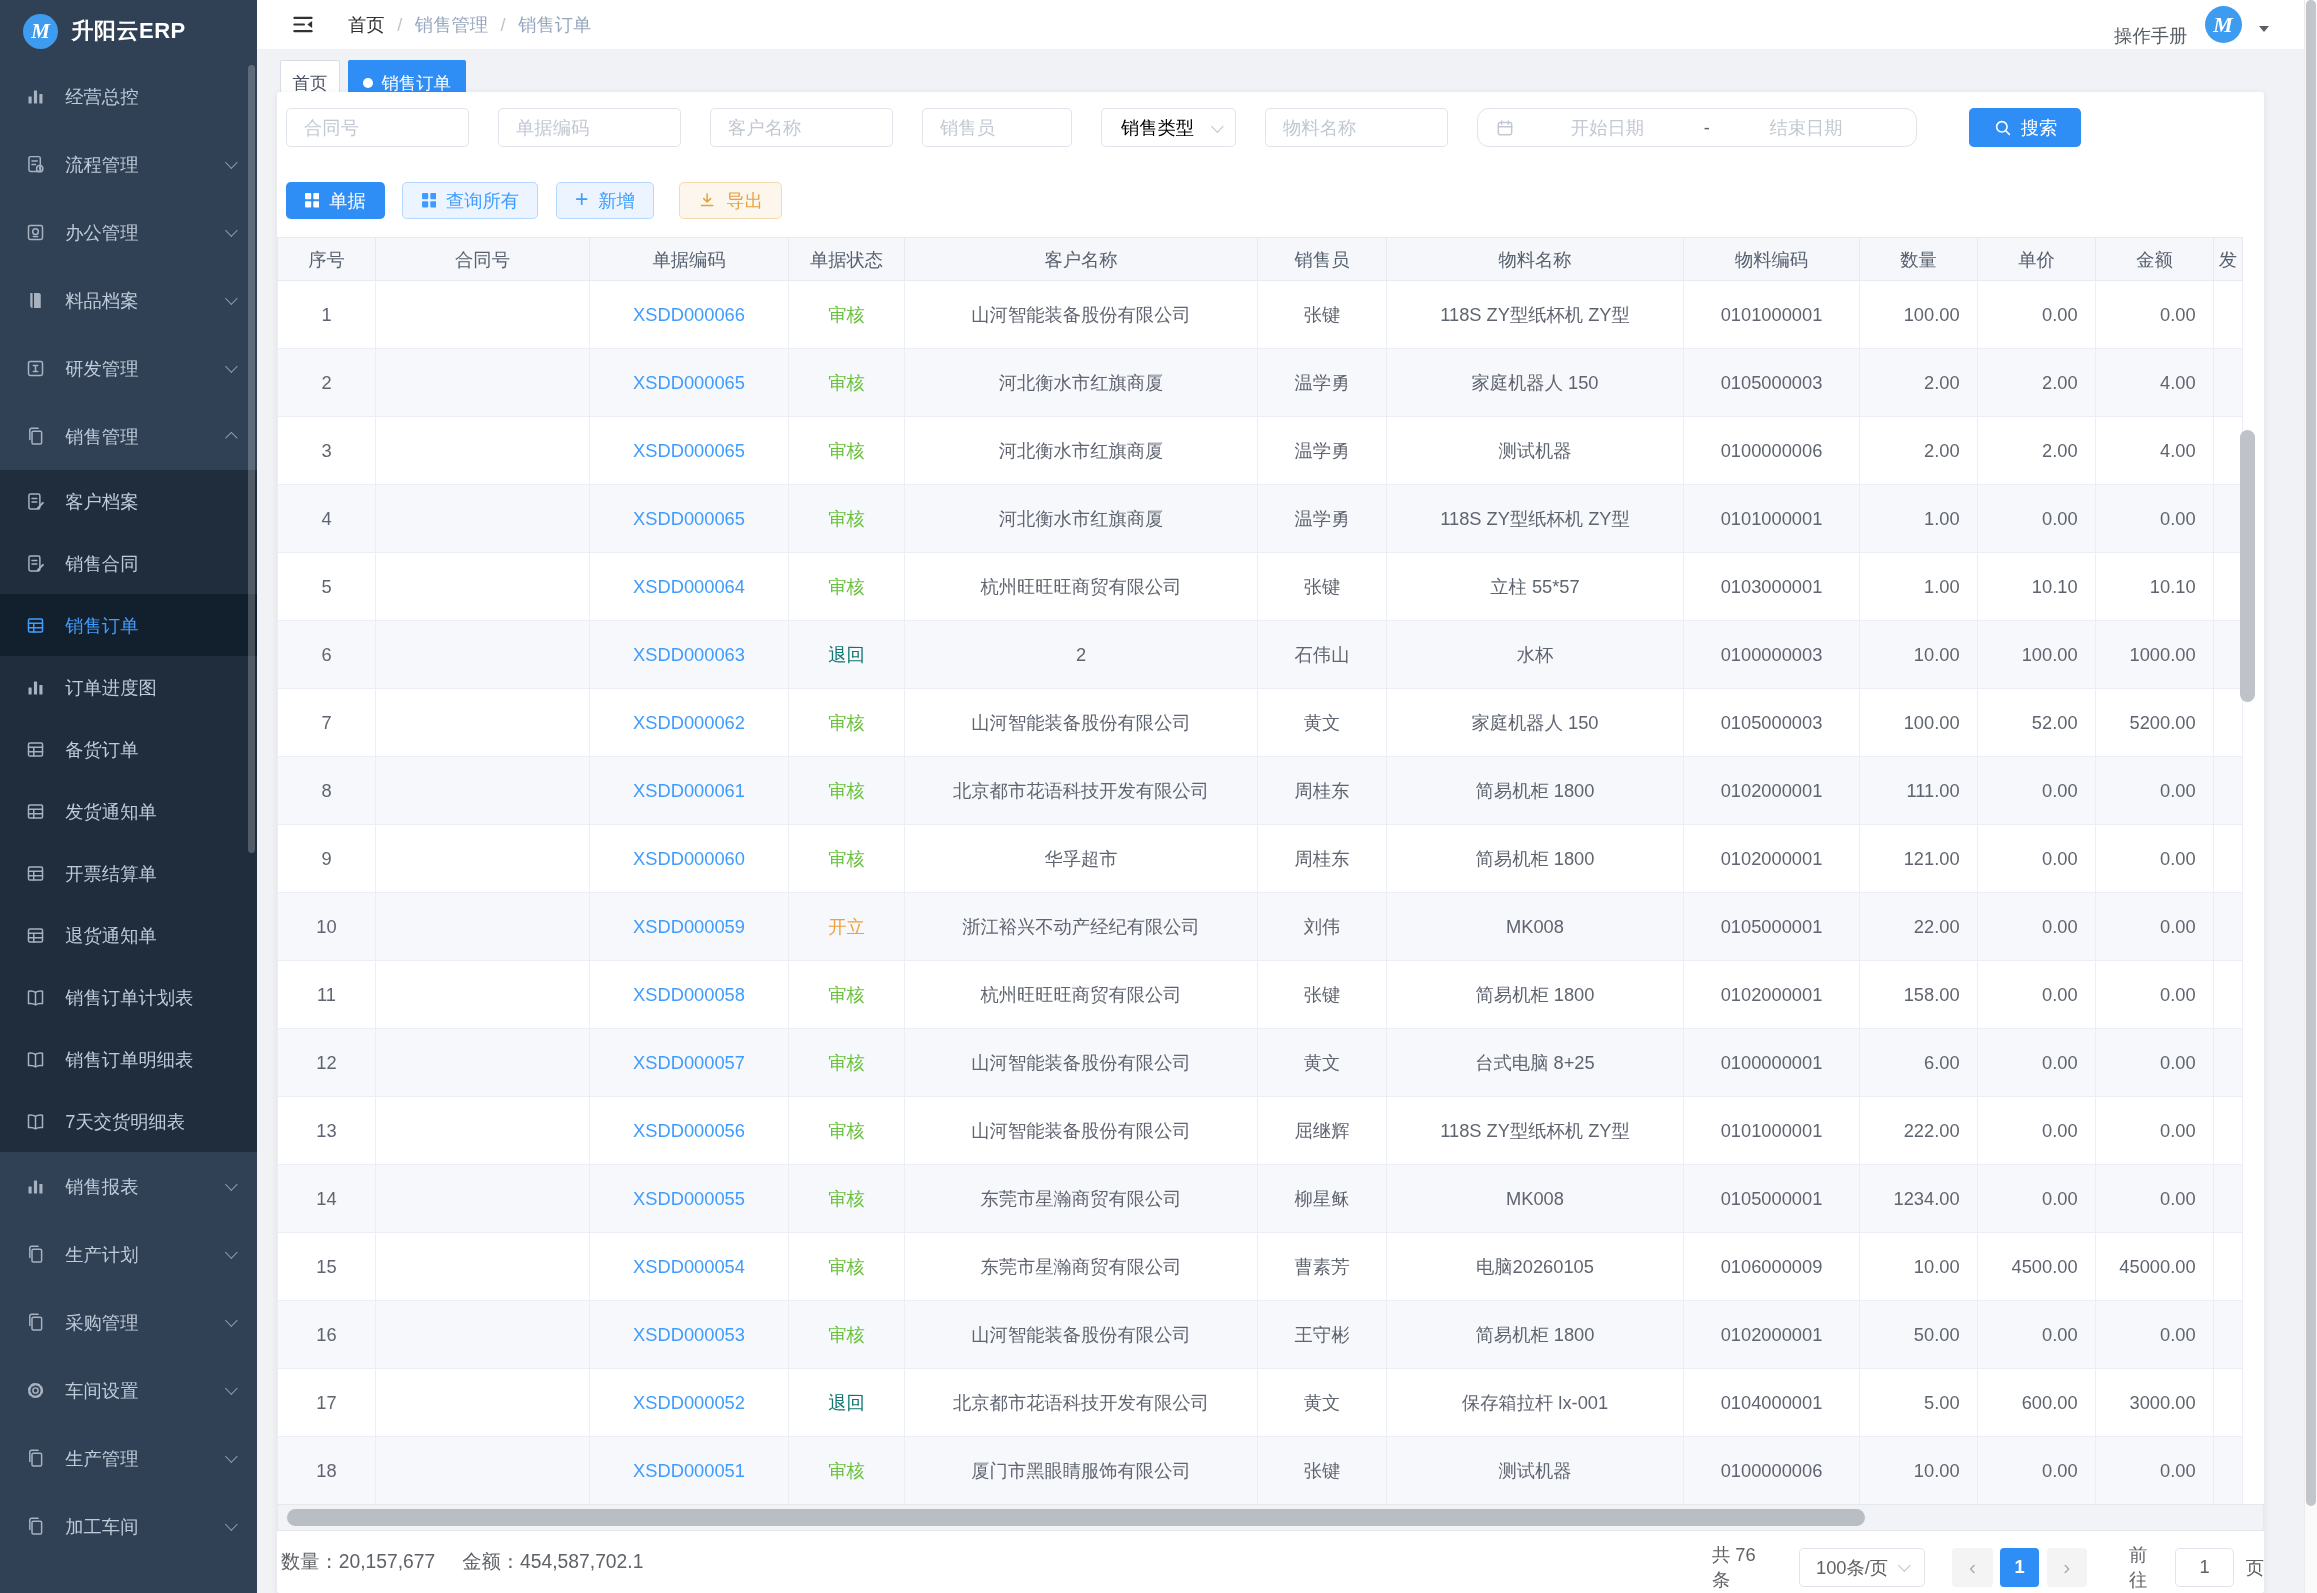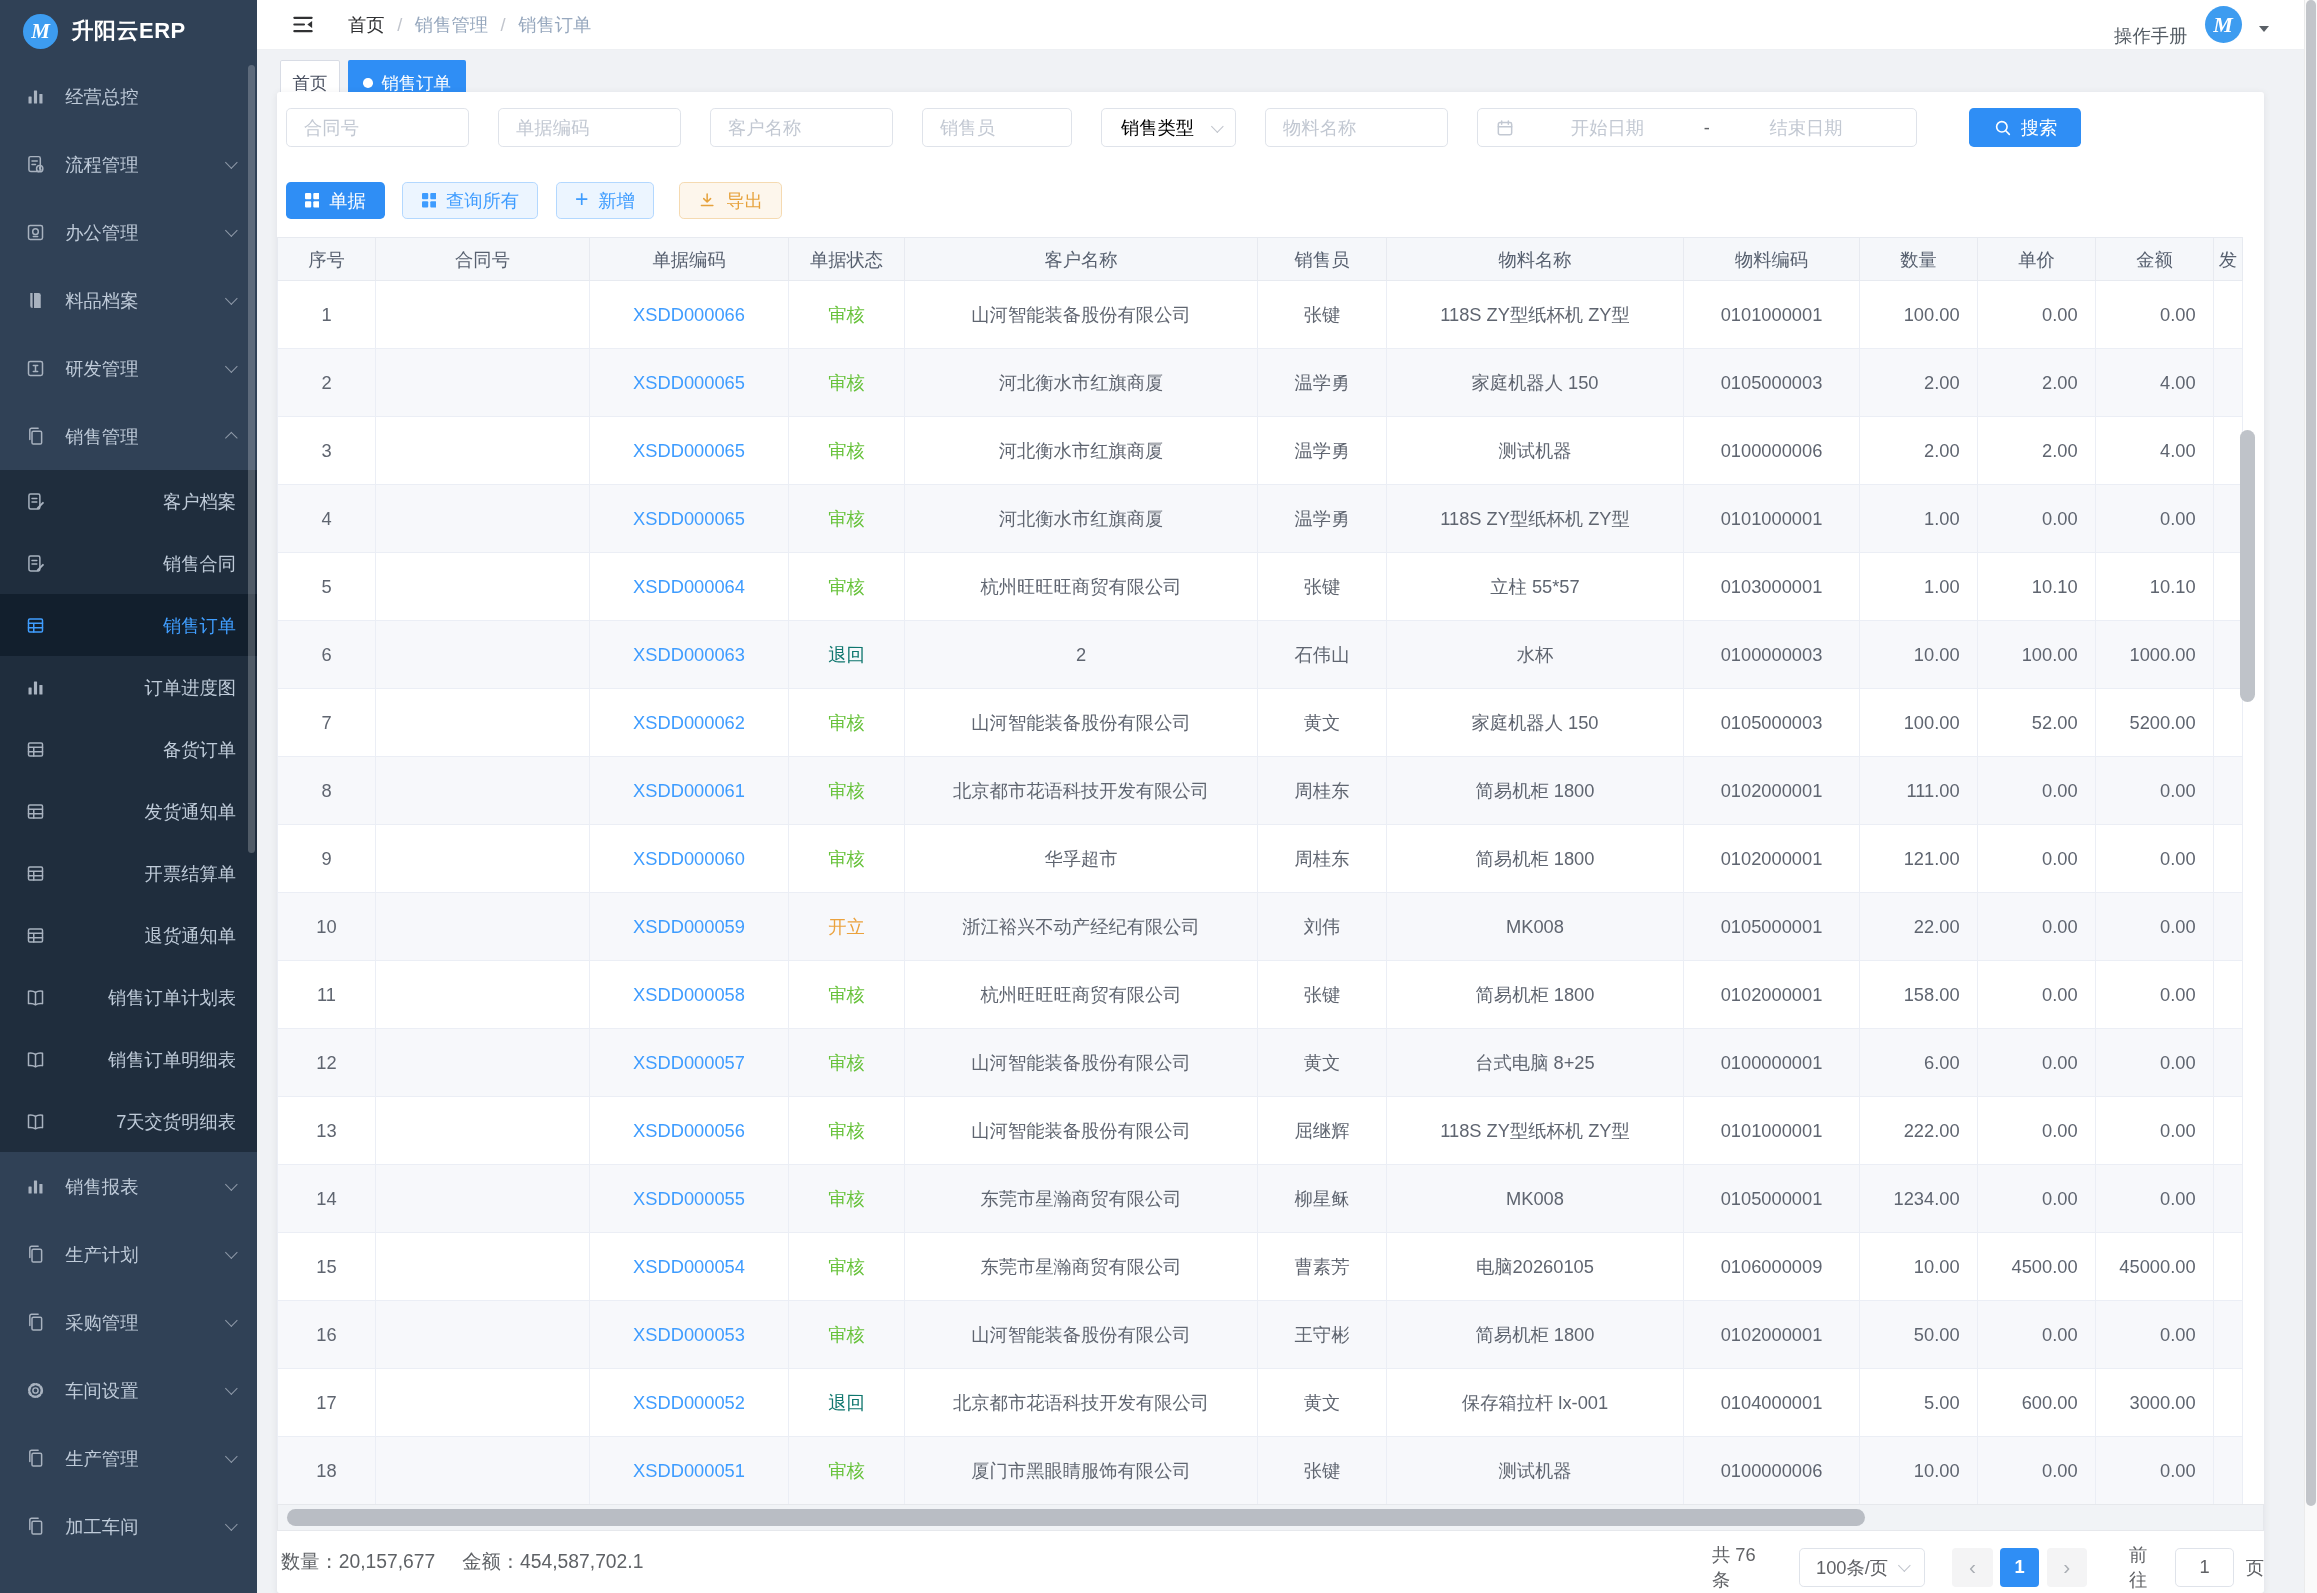--- a/index.html
+++ b/index.html
@@ -18,21 +18,21 @@
     position:relative;overflow:hidden;background:#f0f2f5;
     font-family:"Liberation Sans",sans-serif;color:#606266;
   }
   
   .sidebar{position:absolute;left:0;top:0;width:257px;height:1593px;background:var(--sidebar-bg);z-index:3;overflow:hidden;}
   .logo-row{height:62px;display:flex;align-items:center;padding-left:23px;gap:13.5px;}
   .logo-circle{width:35px;height:35px;border-radius:50%;background:#3d9cf0;display:flex;align-items:center;justify-content:center;
     color:#fff;font-family:"Liberation Serif",serif;font-style:italic;font-weight:bold;font-size:21px;}
   .logo-title{color:#fff;font-size:22px;font-weight:bold;letter-spacing:0.5px;}
   .menu-item{height:68px;display:flex;align-items:center;padding:0 21px 0 25px;color:var(--sidebar-text);font-size:18.3px;cursor:pointer;}
-  .submenu .menu-item{height:62px;justify-content:space-between;}
+  .submenu .menu-item{height:62px;}
   .submenu{background:var(--submenu-bg);}
   .menu-item.active{background:var(--active-bg);color:#409eff;}
   .mi-icon{width:21px;height:21px;margin-right:19.3px;flex:none;color:#a8b2bf;}
   .menu-item.active .mi-icon{color:#409eff;}
   .mi-label{white-space:nowrap;}
   .chev{width:8.7px;height:8.7px;border-right:1.9px solid #8e99a8;border-bottom:1.9px solid #8e99a8;transform:rotate(45deg);margin-left:auto;margin-top:-2.9px;flex:none;}
   .chev.up{transform:rotate(-135deg);margin-top:4.8px;}
   .sidebar-scrollthumb{position:absolute;right:1.9px;top:65px;width:6.8px;height:788px;border-radius:3.9px;background:rgba(255,255,255,.22);}
   
   .topbar{position:absolute;left:257px;top:0;width:2060px;height:50px;background:#fff;border-bottom:1px solid #eef0f3;display:flex;align-items:center;}
@@ -57,21 +57,21 @@
     box-shadow:0 1.9px 7.7px rgba(0,21,41,.08);border-radius:2.9px;}
   
   .filter-row{position:absolute;top:16.4px;left:8.7px;display:flex;align-items:center;}
   .f-input{height:39px;border:1px solid #dfe3ea;border-radius:4.8px;font-size:18.3px;padding:0 17.4px;color:#333;outline:none;margin-right:29px;
     font-family:"Liberation Sans",sans-serif;}
   .f-input::placeholder{color:#c2c8d2;}
   .w190{width:183px;}.w155{width:150px;}
   .f-select{width:135px;height:39px;border:1px solid #dfe3ea;border-radius:4.8px;display:flex;align-items:center;padding:0 13.5px 0 19.3px;margin-right:29px;cursor:pointer;}
   .f-select-label{font-size:18.3px;color:#000000;flex:1;}
   .sel-chev{width:8.7px;height:8.7px;border-right:1.7px solid #c0c4cc;border-bottom:1.7px solid #c0c4cc;transform:rotate(45deg);margin-top:-3.9px;}
-  .f-date{width:440px;height:39px;border:1px solid #dfe3ea;border-radius:5px;display:flex;align-items:center;padding:0 17.4px;cursor:text;}
+  .f-date{width:440px;height:39px;border:1px solid #dfe3ea;border-radius:12px;display:flex;align-items:center;padding:0 17.4px;cursor:text;}
   .f-date .ph{flex:1;text-align:center;font-size:18.3px;color:#c2c8d2;}
   .f-date .dsep{color:#606266;font-size:18.3px;padding:0 3.9px;}
   .search-btn{position:absolute;left:1692px;top:16.4px;width:112px;height:39px;background:var(--blue);border:none;border-radius:4.8px;
     color:#fff;font-size:18.3px;display:flex;align-items:center;justify-content:center;gap:8.7px;cursor:pointer;font-family:"Liberation Sans",sans-serif;}
   
   .btn-row{position:absolute;top:90px;left:8.7px;display:flex;align-items:center;gap:17.4px;}
   .btn{height:37px;border-radius:4.8px;font-size:18.3px;display:flex;align-items:center;justify-content:center;gap:9.7px;padding:0 18.3px;cursor:pointer;
     font-family:"Liberation Sans",sans-serif;border:1px solid transparent;}
   .btn-primary{background:var(--blue);color:#fff;}
   .btn-plain-blue{background:#ecf5ff;border-color:#b3d8ff;color:var(--link);}

